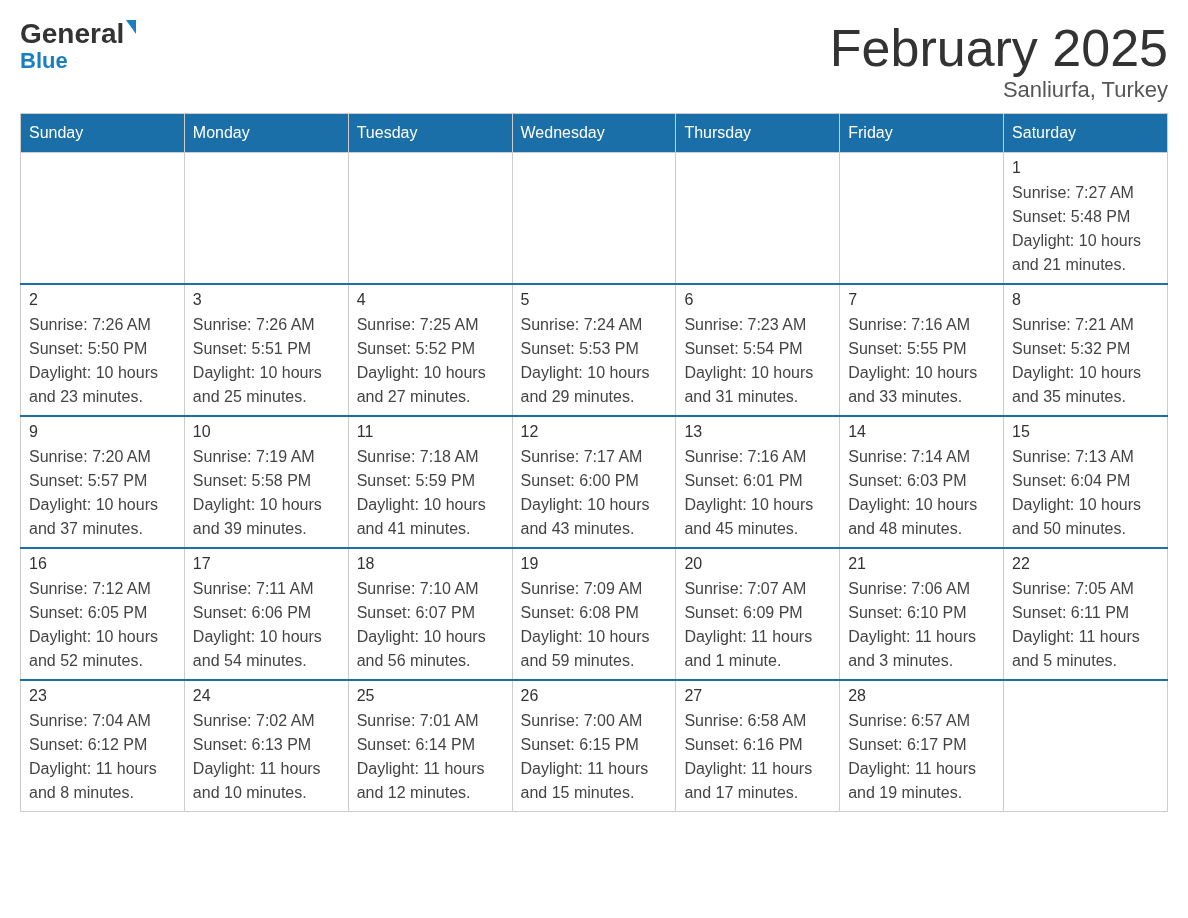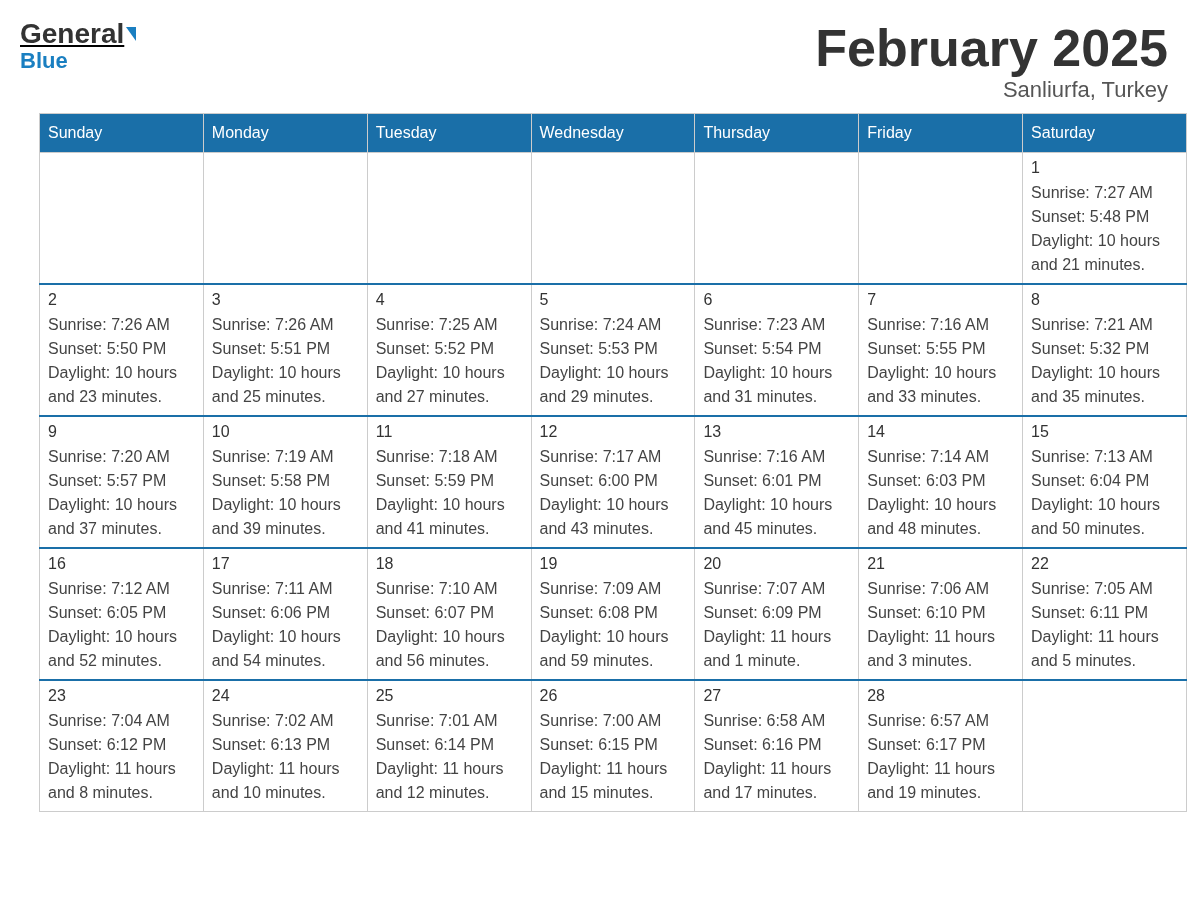--- a/index.html
+++ b/index.html
@@ -40,34 +40,33 @@
     .logo-blue {
       font-size: 22px;
       font-weight: bold;
       color: #1a7fc1;
     }
     .title-block {
       text-align: right;
     }
     .month-title {
       font-size: 52px;
-      font-weight: bold;
+      font-weight: normal;
       color: #333;
       line-height: 1.1;
     }
     .location {
       font-size: 22px;
       color: #555;
       margin-top: 0;
     }
     .calendar {
       width: 100%;
       border-collapse: collapse;
       margin-top: 8px;
-      margin-left: 19px;
     }
     .calendar th {
       background-color: #1a6fa8;
       color: white;
       padding: 10px 8px;
       font-size: 16px;
       font-weight: normal;
       text-align: left;
       border: 1px solid #ccc;
     }
@@ -98,21 +97,21 @@
     }
     .row-divider td {
       border-top: 2px solid #1a6fa8;
     }
   </style>
 </head>
 <body>
 
 <div class="header">
   <div class="logo">
-    <div style="display:flex; align-items:center;text-decoration:underline;">
+    <div style="display:flex; align-items:flex-start;">
       <span class="logo-general">General</span>
       <span class="logo-triangle"></span>
     </div>
     <span class="logo-blue">Blue</span>
   </div>
   <div class="title-block">
     <div class="month-title">February 2025</div>
     <div class="location">Sanliurfa, Turkey</div>
   </div>
 </div>

